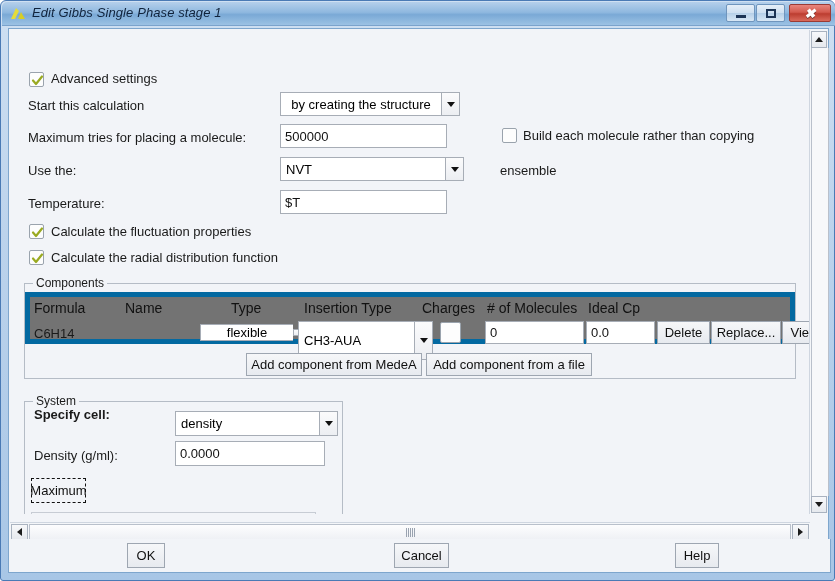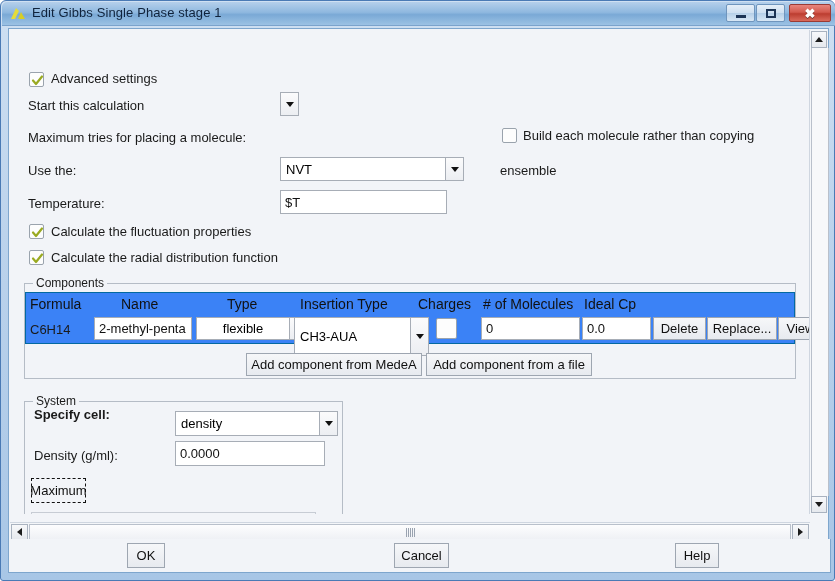--- a/index.html
+++ b/index.html
@@ -26,20 +26,21 @@
   }
 
   
   #titlebar {
     position: absolute; left: 1px; top: 1px;
     width: 833px; height: 24px;
     box-sizing: border-box;
     background: linear-gradient(to bottom, #b4cfeb 0%, #8fb8df 45%, #7aa9d6 55%, #9cc2e4 100%);
     border-radius: 5px 5px 0 0;
     border-bottom: 1px solid #7ba3cc;
+    font-style: italic;
   }
   #title-icon {
     position: absolute; left: 8px; top: 4px;
     width: 17px; height: 16px;
   }
   #title-text {
     position: absolute; left: 30px; top: 3px;
     font-size: 13px;
     color: #10233c;
     white-space: nowrap;
@@ -257,22 +258,22 @@
     padding: 0 3px;
     font-size: 12px;
     color: #1a1a1a;
     white-space: nowrap;
   }
 
   
   #comp-panel {
     position: absolute;
     box-sizing: border-box;
-    background: #3b82f6;
-    border: 1px solid #0369a1;
+    background: #737373;
+    border: 5px solid #0369a1;
   }
   .col-head {
     position: absolute;
     font-size: 14px;
     color: #111111;
     white-space: nowrap;
   }
 
   #status-field {
     position: absolute;
@@ -317,26 +318,28 @@
 
       <div class="chk" style="left:19px; top:42px;">
         <svg width="13" height="13" viewBox="0 0 13 13">
           <path d="M2 6.5 L5 10 L11 2.5" stroke="#9aaa22" stroke-width="2.2" fill="none" stroke-linecap="round" stroke-linejoin="round"></path>
         </svg>
       </div>
       <div class="lbl" style="left:41px; top:41px;">Advanced settings</div>
 
       <div class="lbl" style="left:18px; top:68px;">Start this calculation</div>
       <div class="combo" style="left:270px; top:62px; width:180px;">
+        <div class="cfield center">by creating the structure</div>
         <div class="carrow">
           <span class="tri-down"></span>
         </div>
       </div>
 
       <div class="lbl" style="left:18px; top:100px;">Maximum tries for placing a molecule:</div>
+      <div class="txt" style="left:270px; top:94px; width:167px; height:24px;">500000</div>
 
       <div class="chk" style="left:492px; top:98px;"></div>
       <div class="lbl" style="left:513px; top:98px;">Build each molecule rather than copying</div>
 
       <div class="lbl" style="left:18px; top:133px;">Use the:</div>
       <div class="combo" style="left:270px; top:127px; width:184px;justify-content:space-between;">
         <div class="cfield">NVT</div>
         <div class="carrow">
           <span class="tri-down"></span>
         </div>
@@ -369,23 +372,22 @@
         <div class="col-head" style="left:4px;  top:3px;">Formula</div>
         <div class="col-head" style="left:95px; top:3px;">Name</div>
         <div class="col-head" style="left:201px;top:3px;">Type</div>
         <div class="col-head" style="left:274px;top:3px;">Insertion Type</div>
         <div class="col-head" style="left:392px;top:3px;">Charges</div>
         <div class="col-head" style="left:457px;top:3px;"># of Molecules</div>
         <div class="col-head" style="left:558px;top:3px;">Ideal Cp</div>
 
         <div class="lbl" style="left:4px; top:29px;">C6H14</div>
 
-        <div class="txt" style="left:68px; top:24px; width:98px; height:23px;">2-methyl-penta</div>
-
-        <div class="combo" style="left:170px; top:24px; width:112px; height:23px;">
+
+        <div class="combo" style="left:170px; top:24px; width:112px; height:23px;align-items:center;">
           <div class="cfield center">flexible</div>
           <div class="carrow">
             <span class="tri-down"></span>
           </div>
         </div>
 
         <div class="combo" style="left:268px; top:24px; width:135px; height:39px;">
           <div class="cfield">CH3-AUA</div>
           <div class="carrow">
             <span class="tri-down"></span>

